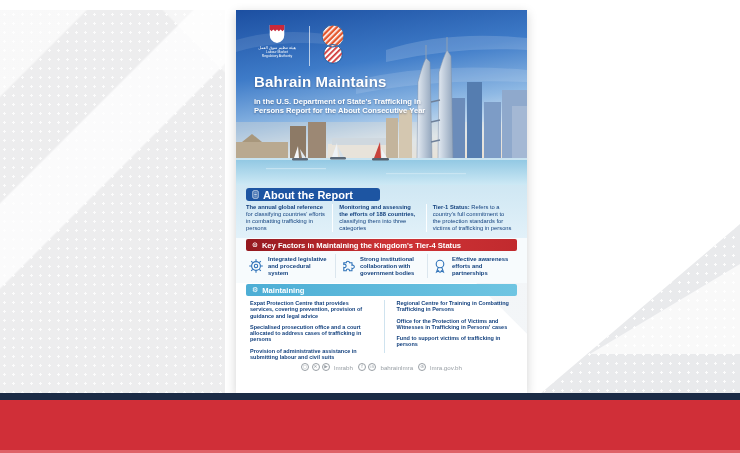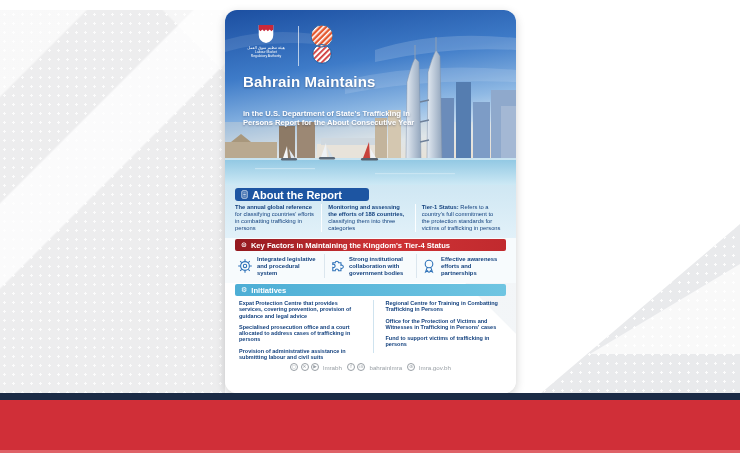--- a/index.html
+++ b/index.html
@@ -20,36 +20,36 @@
   .bg-right { position:absolute; right:0; top:10px; width:224px; height:384px; background:#fff; }
   .bg-right::before { content:""; position:absolute; right:0; bottom:0; width:200px; height:170px;
     background-color:#e9eaec;
     background-image:radial-gradient(rgba(255,255,255,.9) 1.1px, transparent 1.3px);
     background-size:9px 9px;
     clip-path:polygon(100% 0, 0 100%, 100% 100%); }
   .bg-right::after { content:""; position:absolute; right:0; bottom:40px; width:150px; height:90px;
     background:rgba(255,255,255,.7); clip-path:polygon(100% 0, 0 100%, 100% 100%); }
 
   
-  .card { position:absolute; left:225px; top:10px; width:291px; height:383px;
-    border-radius:12px; overflow:hidden; background:#fff;
+  .card { position:absolute; left:236px; top:10px; width:291px; height:383px;
+    border-radius:0; overflow:hidden; background:#fff;
     box-shadow:0 3px 10px rgba(0,0,0,.18); }
 
   
   .hero { position:relative; width:291px; height:175px; overflow:hidden; }
   .hero svg.skyline { position:absolute; inset:0; display:block; }
   .logo-row { position:absolute; left:18px; top:14px; display:flex; align-items:flex-start; }
   .lmra { width:46px; text-align:center; color:#fff; }
   .lmra .ar { font-size:4px; line-height:5px; margin-top:1px; white-space:nowrap; }
   .lmra .en { font-size:3.4px; line-height:4.2px; white-space:nowrap; }
   .logo-divider { width:1px; height:40px; background:rgba(255,255,255,.65); margin:2px 9px 0 9px; }
   .title-block { position:absolute; left:18px; top:64px; color:#fff; }
   .title-block .t1 { font-size:15px; font-weight:bold; line-height:15px; letter-spacing:.2px;
     text-shadow:0 1px 2px rgba(20,40,80,.45); }
-  .title-block .sub { margin-top:20px; font-size:7.6px; font-weight:600; line-height:9px;
+  .title-block .sub { margin-top:8px; font-size:7.6px; font-weight:600; line-height:9px;
     text-shadow:0 1px 2px rgba(20,40,80,.45); }
 
   
   .about { width:291px; height:53px; background:linear-gradient(#cfe7f3,#e2f1f9); position:relative; }
   .banner-blue { position:absolute; left:10px; top:3px; width:134px; height:13px;
     background:#1d55a2; border-radius:3px; display:flex; align-items:center; gap:4px;
     padding-left:6px; color:#fff; font-size:11px; font-weight:bold; }
   .about-cols { position:absolute; left:10px; right:8px; top:19px; display:flex; }
   .about-col { flex:1; padding:0 6px 0 0; font-size:5.8px; line-height:7px; color:#13417e; }
   .about-col + .about-col { border-left:1px solid rgba(255,255,255,.9); padding-left:6px; }
@@ -246,21 +246,21 @@
             </g>
           </svg>
           <div class="txt">Effective awareness efforts and partnerships</div>
         </div>
       </div>
     </div>
 
     <div class="initiatives">
       <div class="banner-teal">
         <span class="glyph" style="font-size:7px;">⚙</span>
-        <span>Initiatives</span>
+        <span>Maintaining</span>
       </div>
       <div class="init-cols">
         <div class="init-col">
           <div class="init-item">Expat Protection Centre that provides services, covering prevention, provision of guidance and legal advice</div>
           <div class="init-item">Specialised prosecution office and a court allocated to address cases of trafficking in persons</div>
           <div class="init-item">Provision of administrative assistance in submitting labour and civil suits</div>
         </div>
         <div class="init-col right">
           <div class="init-item">Regional Centre for Training in Combatting Trafficking in Persons</div>
           <div class="init-item">Office for the Protection of Victims and Witnesses in Trafficking in Persons' cases</div>

